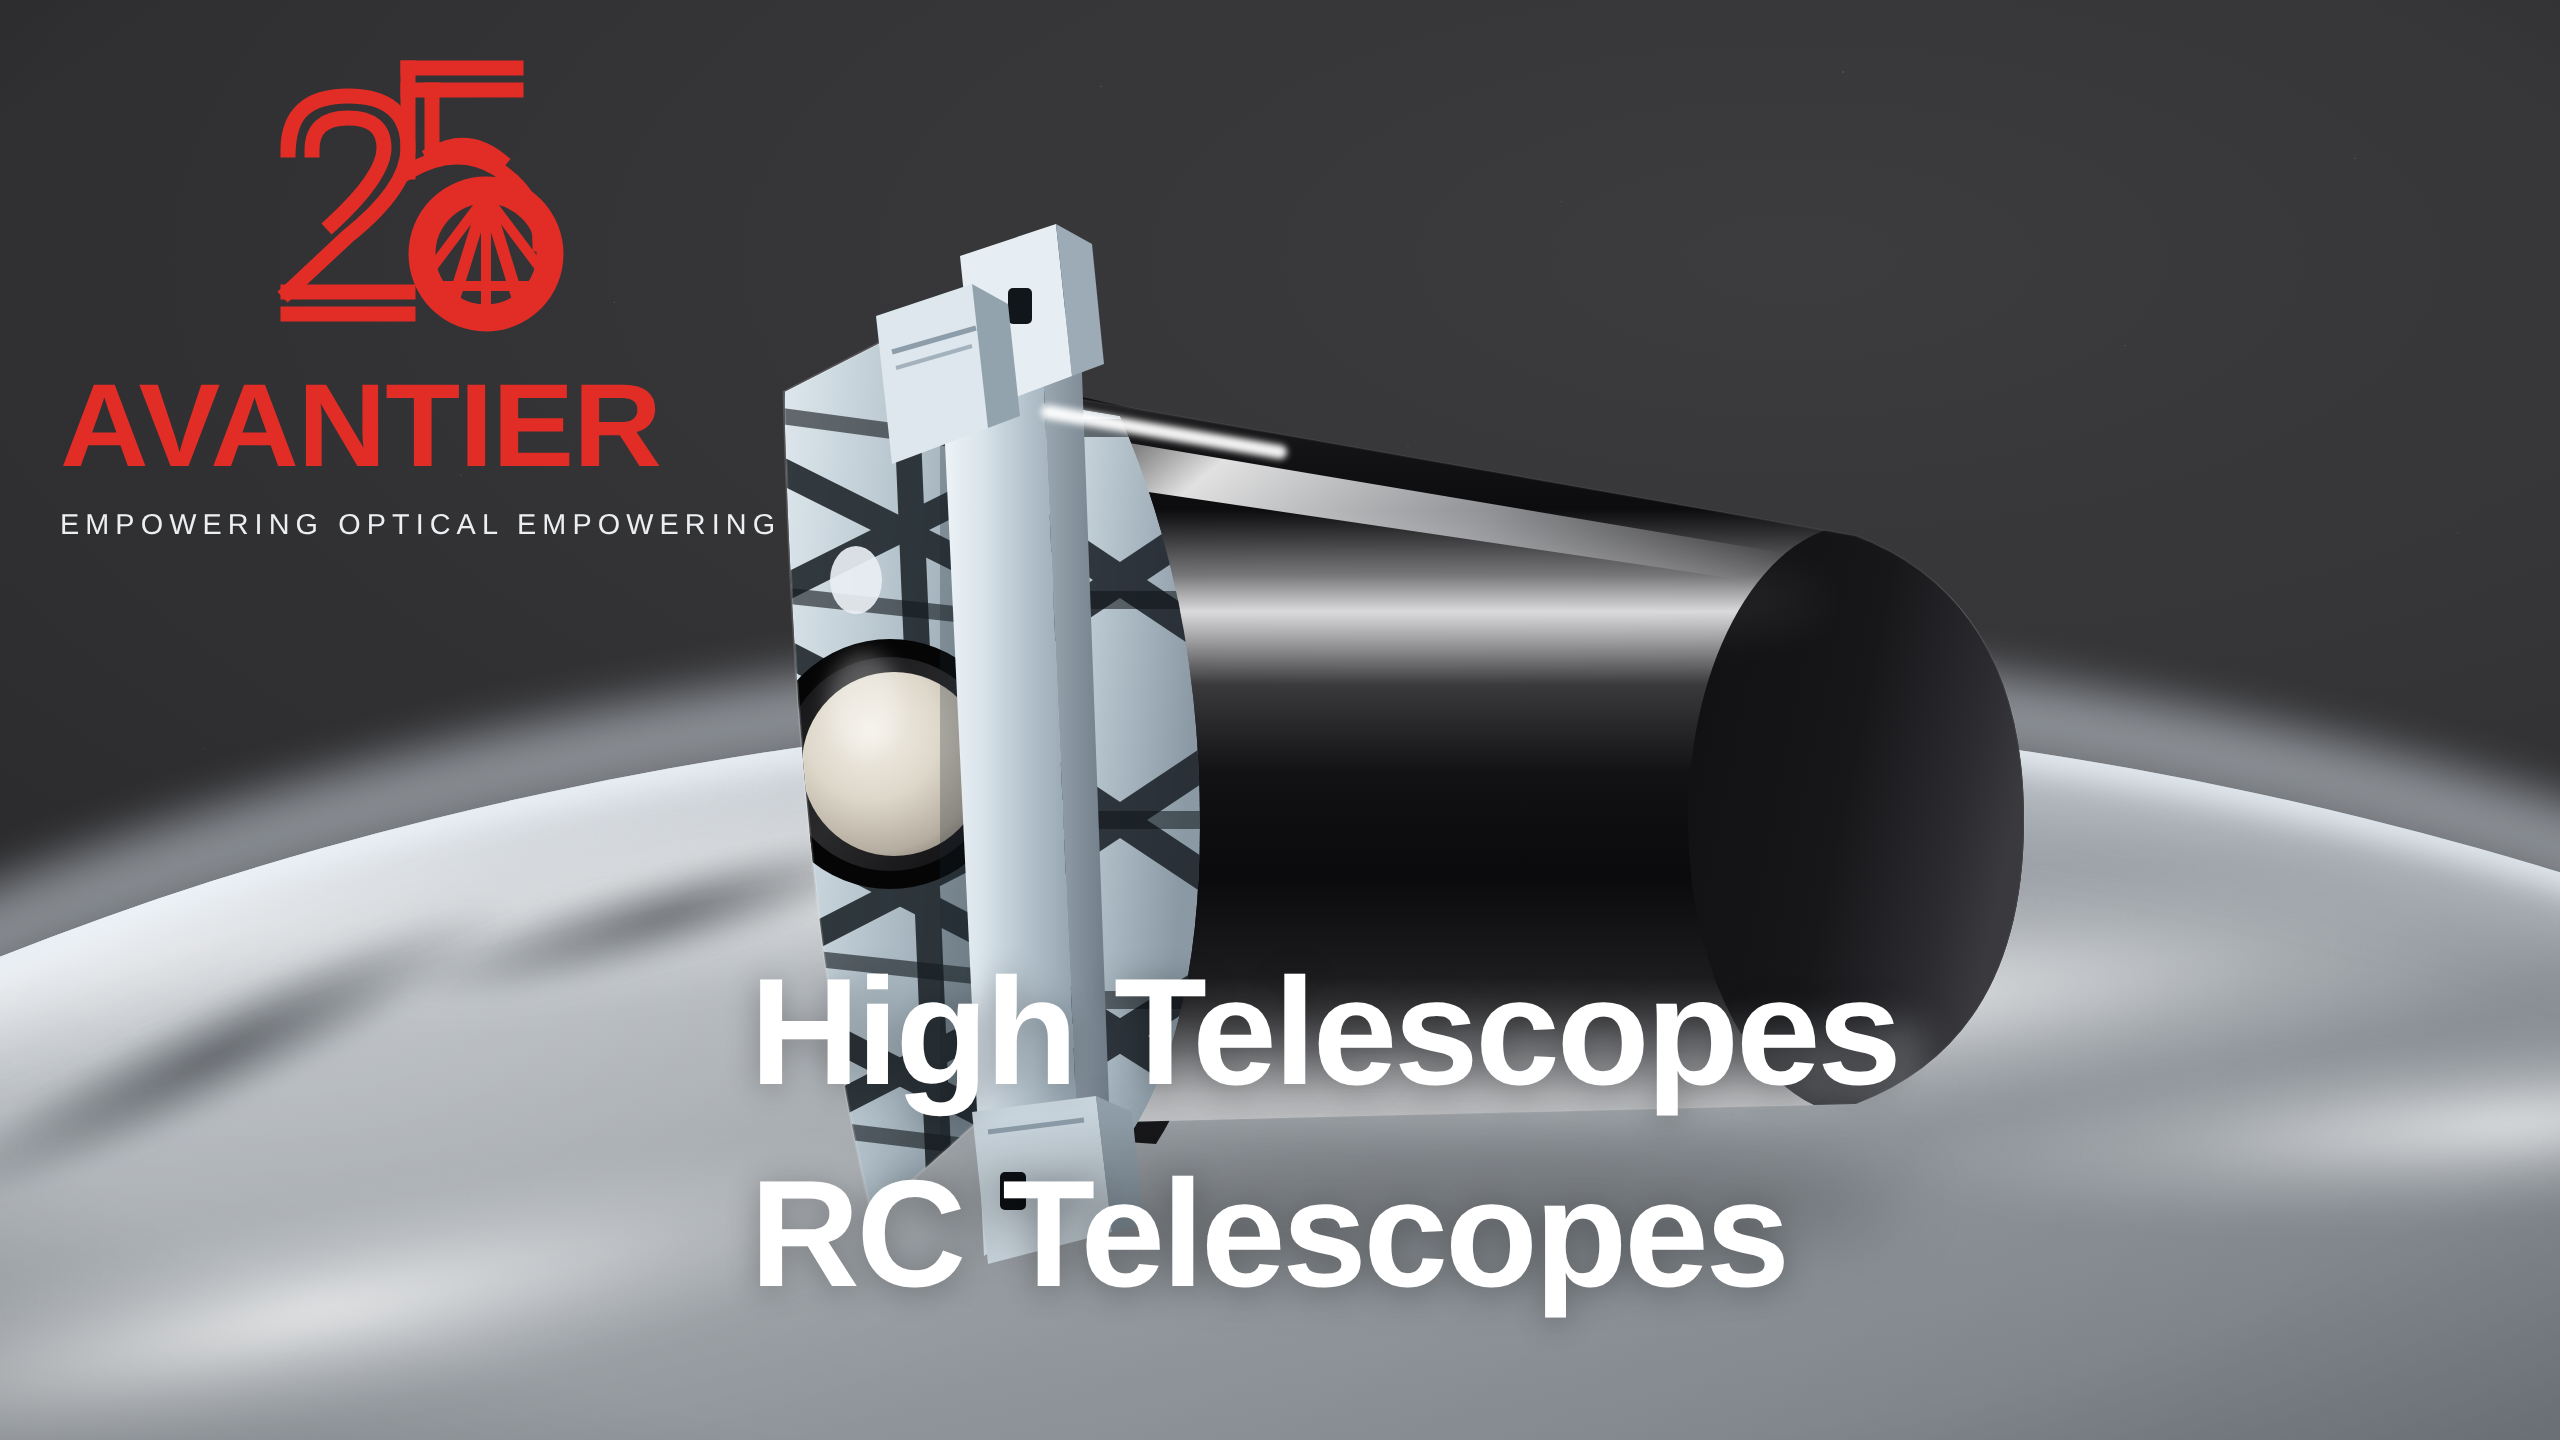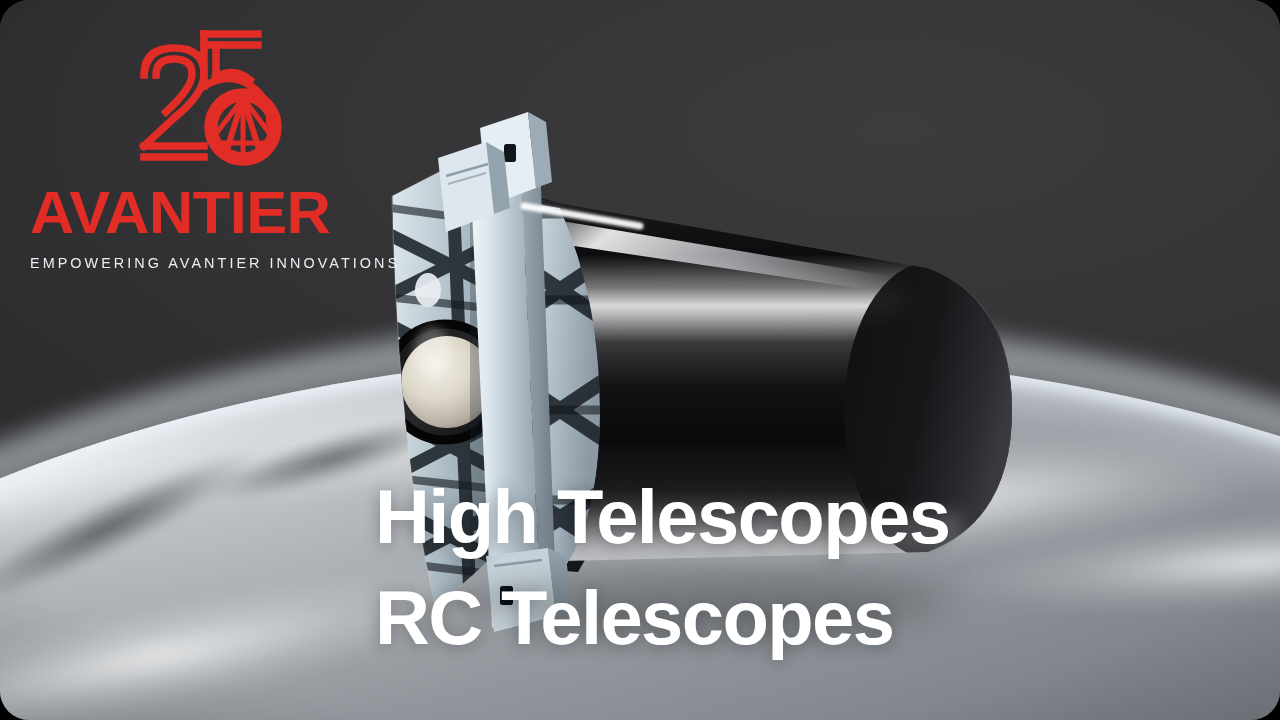--- a/index.html
+++ b/index.html
@@ -8,21 +8,20 @@
     padding: 0;
     background: #000;
   }
   #stage {
     position: relative;
     width: 1280px;
     height: 720px;
     overflow: hidden;
     background: #313133;
     font-family: "Liberation Sans", sans-serif;
-    border-radius: 29px;
     -webkit-font-smoothing: antialiased;
   }
 
   
   .space-base {
     position: absolute; inset: 0;
     background:
       radial-gradient(120% 90% at 70% 18%, #3c3c3e 0%, #343436 40%, #2c2c2e 72%, #242426 100%);
   }
   .space-grain {
@@ -361,21 +360,21 @@
 
         <path d="M113,76 L95,134" stroke-width="6"></path>
         <path d="M113,76 L131,134" stroke-width="6"></path>
         <path d="M113,76 L113,134" stroke-width="5"></path>
         <path d="M89,121 L137,121" stroke-width="5"></path>
         <path d="M113,76 L86,112" stroke-width="5"></path>
         <path d="M113,76 L140,112" stroke-width="5"></path>
       </g>
     </svg>
     <span class="logo-word">AVANTIER</span>
-    <span class="logo-tag">EMPOWERING AVANTIER INNOVATIONS</span>
+    <span class="logo-tag">EMPOWERING OPTICAL EMPOWERING</span>
   </div>
 
   <div class="headline">
     <span class="line">High Telescopes</span>
     <span class="line">RC Telescopes</span>
   </div>
 
 </div>
 
 </body></html>

